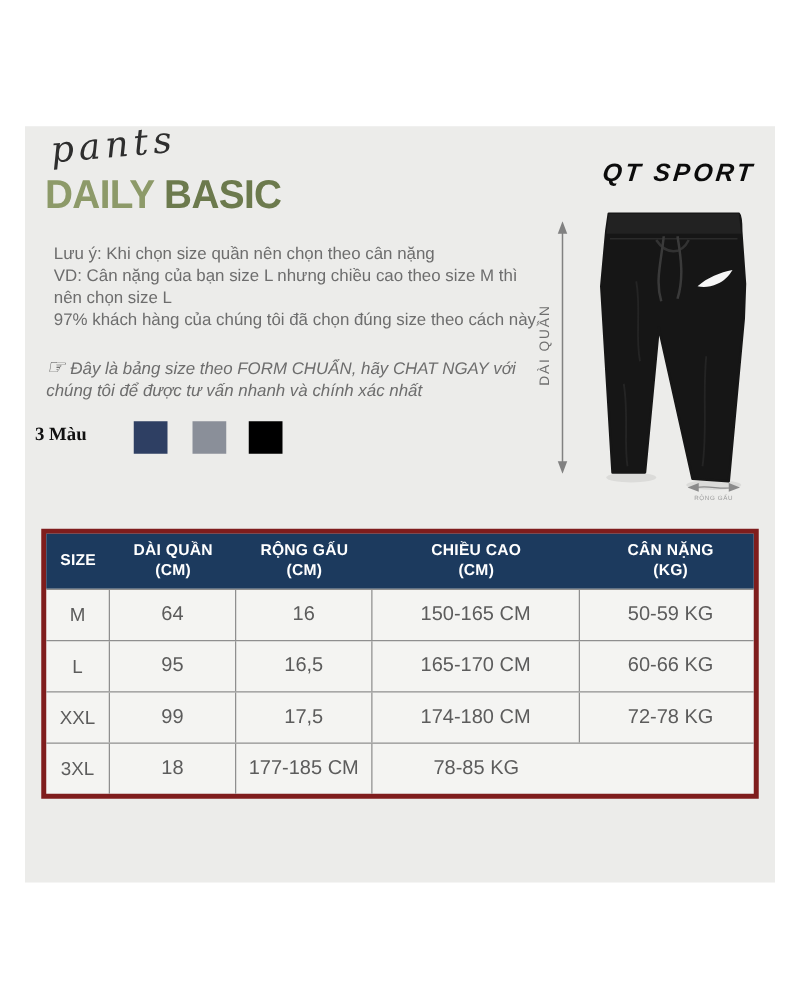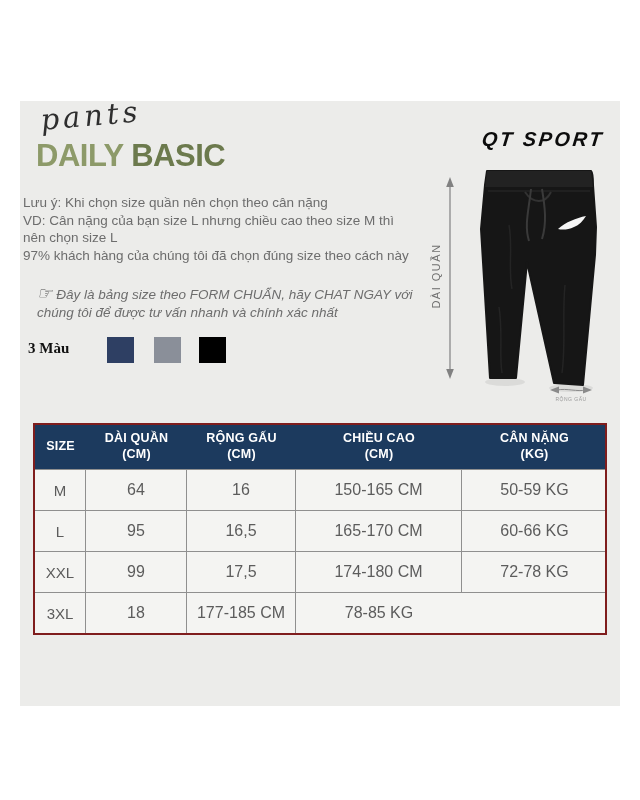--- a/index.html
+++ b/index.html
@@ -27,21 +27,21 @@
   }
   .page-title .w1 { color:#8d9a69; }
   .page-title .w2 { color:#6c7a4d; }
   .qt-logo {
     position:absolute; right:16px; top:27px;
     font-size:20px; font-weight:700; font-style:italic;
     letter-spacing:2.5px; color:#0c0c0c; transform:skewX(-6deg);
   }
   
   .intro {
-    position:absolute; left:3px; top:93px; width:410px;
+    position:absolute; left:23px; top:93px; width:410px;
     font-size:13.5px; line-height:17.6px; color:#6d6d6d; font-weight:500;
   }
   .cta {
     position:absolute; left:17px; top:184px; width:408px;
     font-size:13.5px; line-height:17.6px; color:#6d6d6d; font-weight:500;font-style:italic;
   }
   .cta .hand { font-size:17px; color:#4c4c4c; margin-right:4px; }
   
   .colors-label {
     position:absolute; left:8px; top:239px;
@@ -62,21 +62,21 @@
     transform:rotate(-90deg);
   }
   .h-arrow { position:absolute; left:530px; top:283px; width:42px; height:12px; }
   .h-label {
     position:absolute; left:524px; top:295px; width:54px;
     text-align:center; font-size:5px; letter-spacing:0.5px; color:#9a9a9a;
   }
   
   .size-table {
     position:absolute; left:13px; top:322px; width:574px;
-    border:2px solid #7f1d1d; background:#f4f4f2;
+    border:4px solid #7f1d1d; background:#f4f4f2;
   }
   .thead {
     display:grid; grid-template-columns:51px 101px 109px 166px 145px;
     background:#1c3a5e; height:44px;
   }
   .th {
     display:flex; flex-direction:column; align-items:center; justify-content:center;
     color:#ffffff; font-weight:700; font-size:12.5px; line-height:1.25;
     letter-spacing:0.2px; text-align:center;
   }

